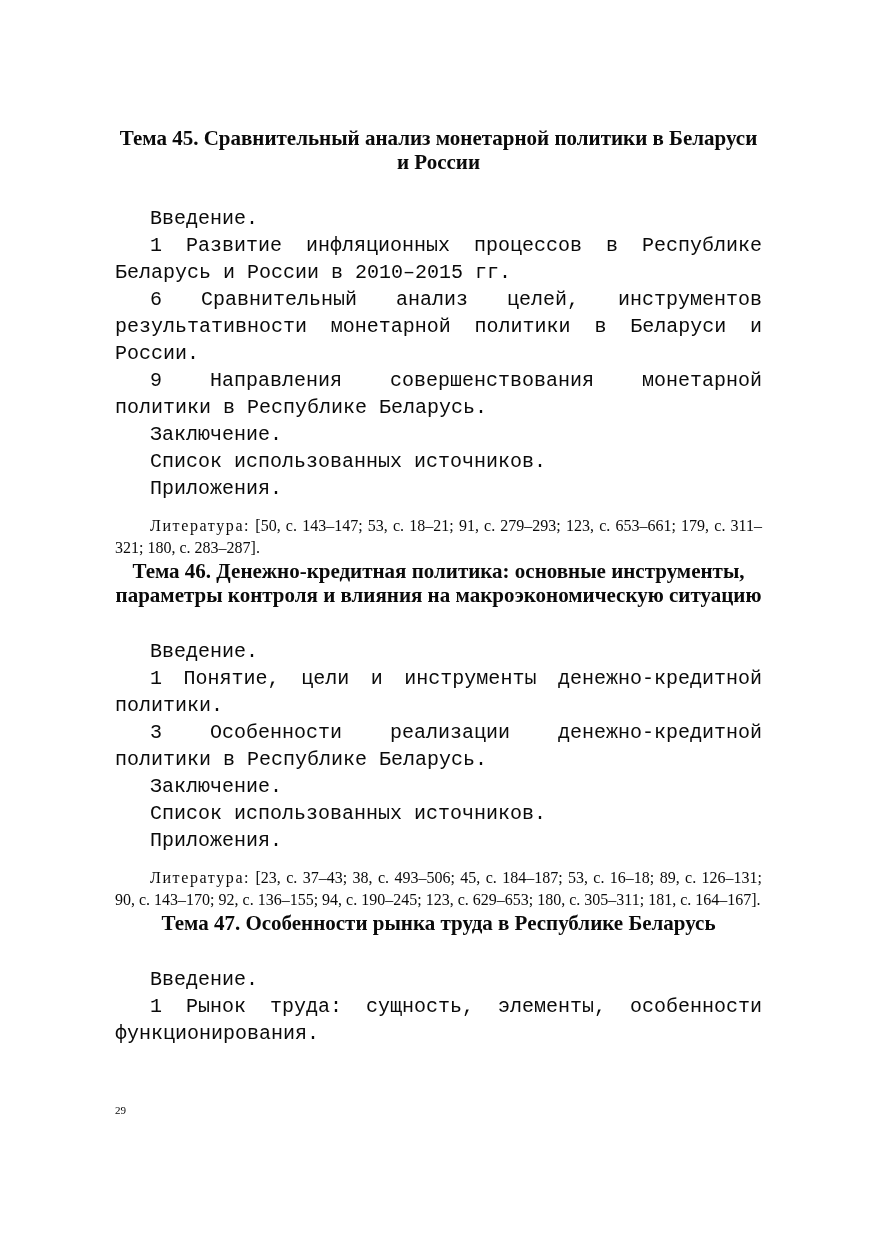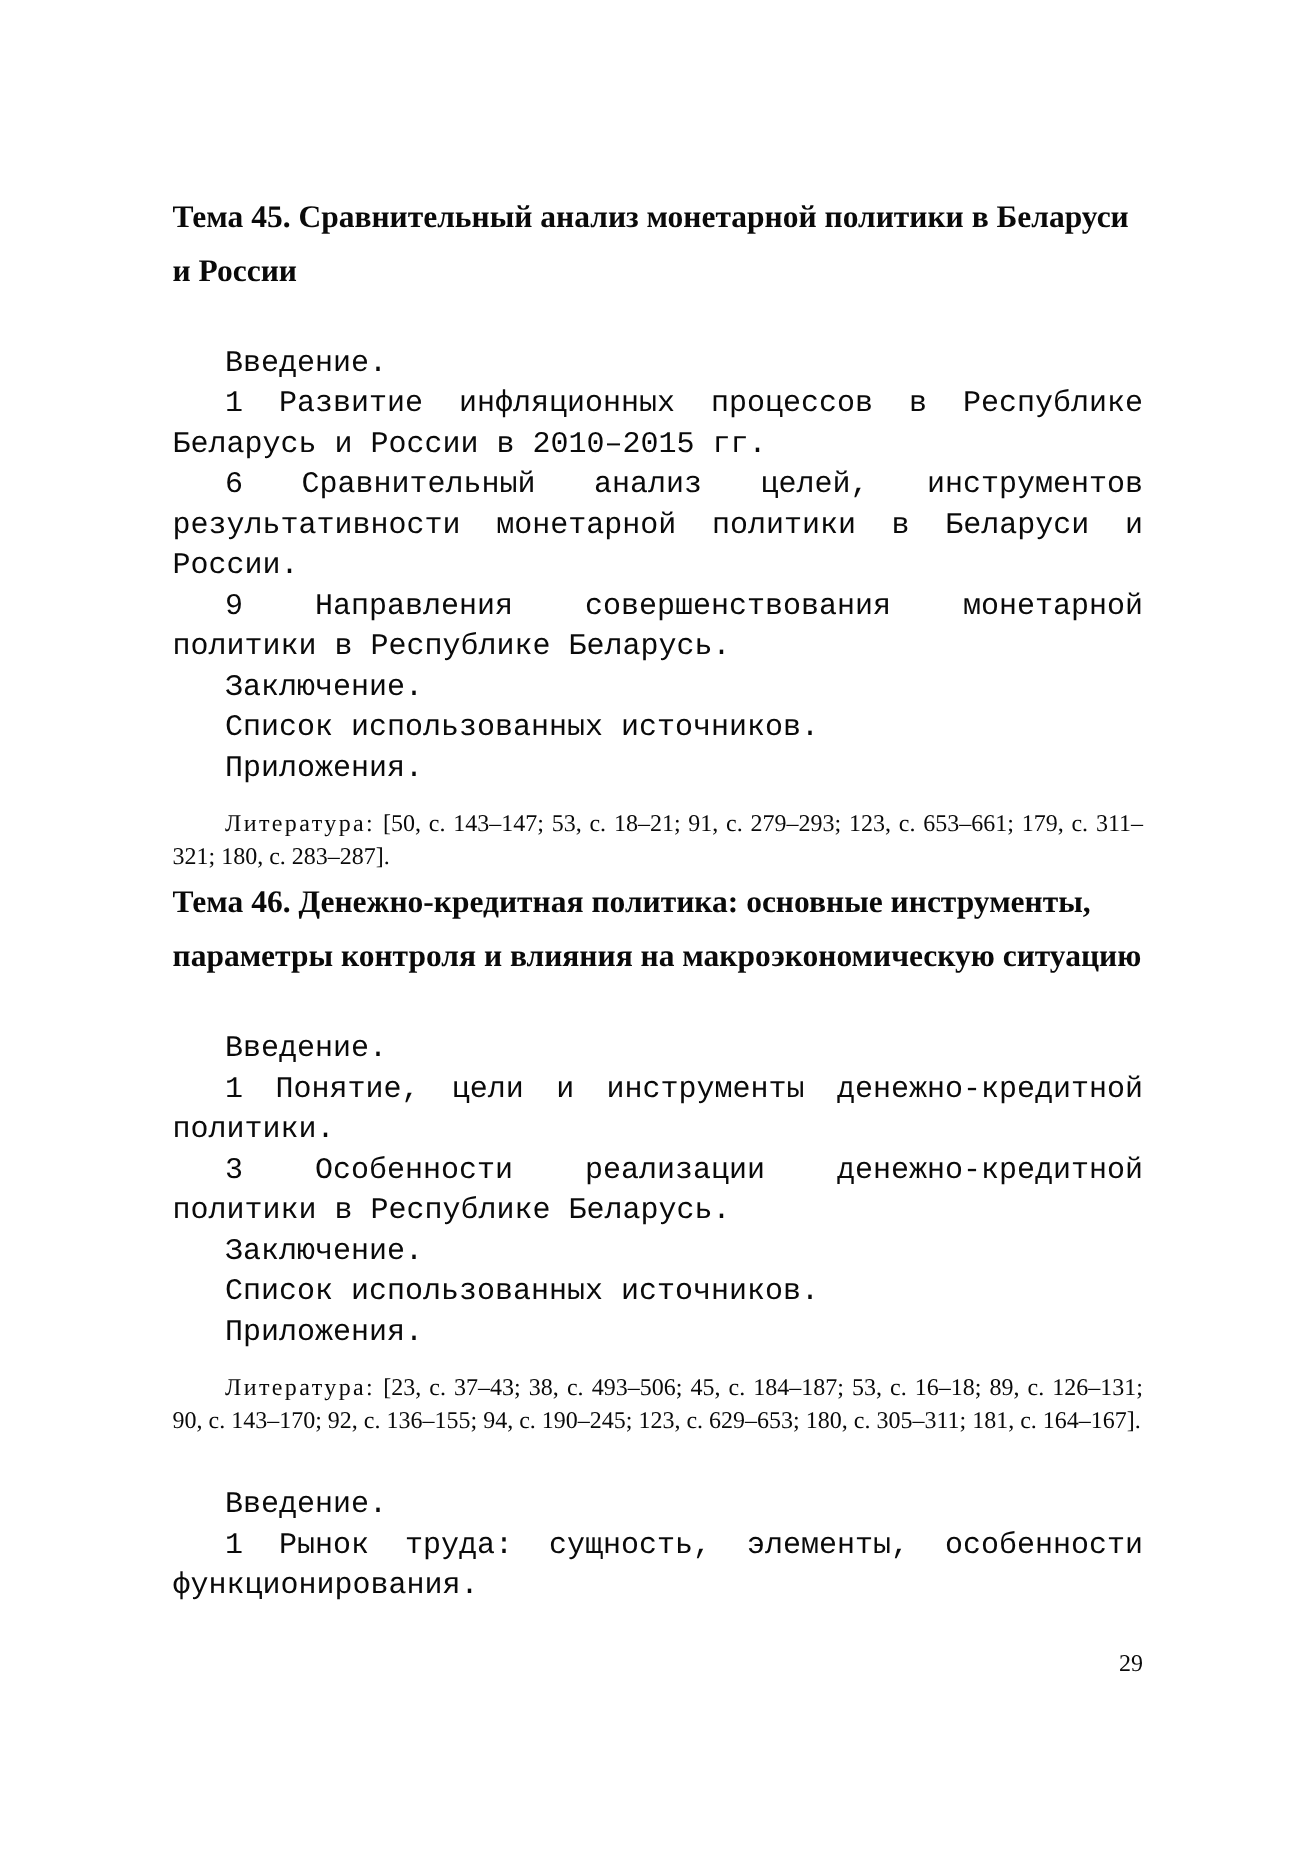--- a/index.html
+++ b/index.html
@@ -15,23 +15,23 @@
     background: #ffffff;
     color: #0a0a0a;
     font-family: "Liberation Serif", "DejaVu Serif", serif;
     box-sizing: border-box;
     padding: 126px 112px 0 115px;
     overflow: hidden;
   }
   .sec-title {
     margin: 0;
     font-size: 21px;
-    line-height: 36px;
+    line-height: 24px;
     font-weight: bold;
-    text-align: left;
+    text-align: center;
   }
   .sec-body {
     margin-top: 31px;
   }
   .sec-body p {
     margin: 0;
     font-size: 20px;
     line-height: 27px;
     text-indent: 35px;
     text-align: justify;
@@ -47,22 +47,22 @@
   .lit-label {
     letter-spacing: 1.6px;
   }
   .section + .section {
   }
   .page-number {
     position: absolute;
     top: 1100px;
     left: 115px;
     width: 647px;
-    text-align: right;
-    font-size: 16px;
+    text-align: left;
+    font-size: 11px;
     line-height: 20px;
   }
 </style>
 </head>
 <body>
 
 <div class="page">
 
   <div class="section">
     <h2 class="sec-title">Тема 45. Сравнительный анализ монетарной политики в Беларуси и России</h2>
@@ -85,20 +85,21 @@
       <p>1 Понятие, цели и инструменты денежно-кредитной политики.</p>
       <p>3 Особенности реализации денежно-кредитной политики в Республике Беларусь.</p>
       <p>Заключение.</p>
       <p>Список использованных источников.</p>
       <p>Приложения.</p>
     </div>
     <p class="lit"><span class="lit-label">Литература:</span> <span>[23, с. 37–43; 38, с. 493–506; 45, с. 184–187; 53, с. 16–18; 89, с. 126–131; 90, с. 143–170; 92, с. 136–155; 94, с. 190–245; 123, с. 629–653; 180, с. 305–311; 181, с. 164–167].</span></p>
   </div>
 
   <div class="section">
+    <h2 class="sec-title">Тема 47. Особенности рынка труда в Республике Беларусь</h2>
     <div class="sec-body">
       <p>Введение.</p>
       <p>1 Рынок труда: сущность, элементы, особенности функционирования.</p>
     </div>
   </div>
 
   <div class="page-number">29</div>
 
 </div>
 

